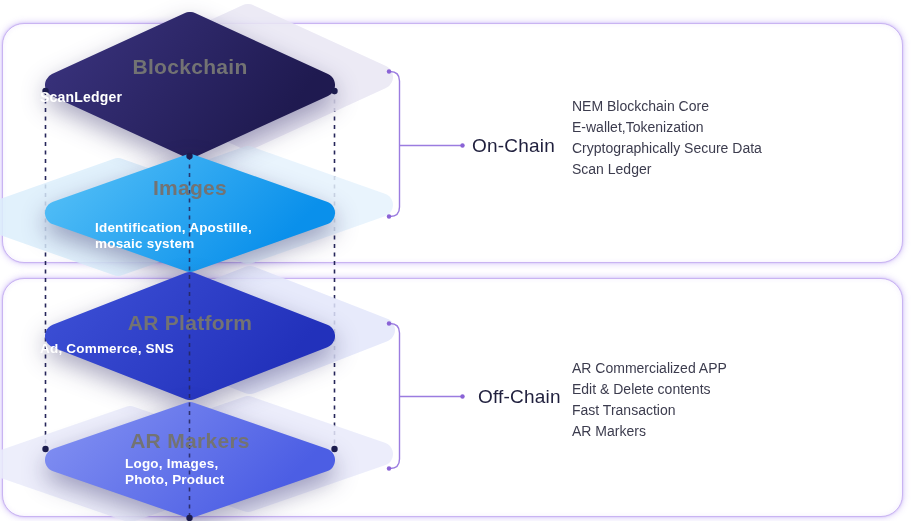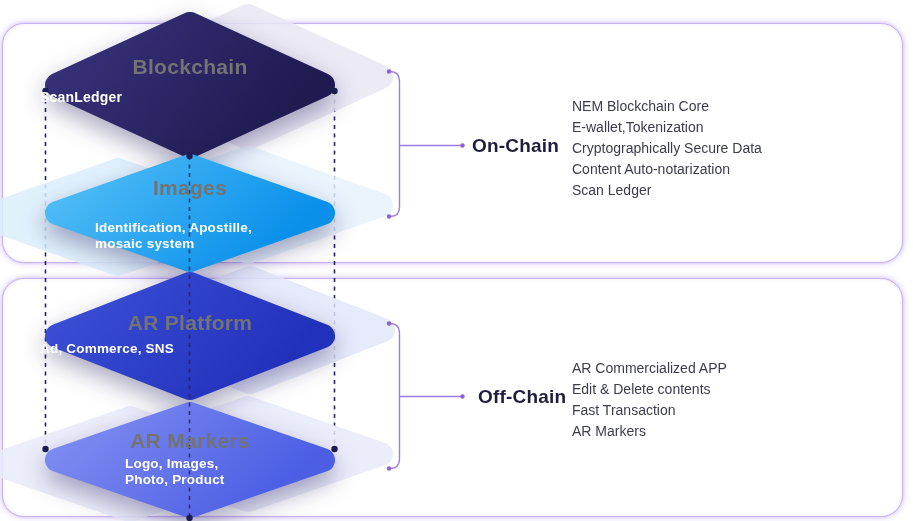--- a/index.html
+++ b/index.html
@@ -23,21 +23,21 @@
   }
   .layer-sub{
     position:absolute;color:#ffffff;font-weight:bold;
     font-size:13.5px;line-height:16px;letter-spacing:.2px;
   }
   #blockchain-subtitle{left:40px;width:300px;top:89px;font-size:14px;}
   #service-subtitle{left:95px;width:190px;top:220px;}
   #platform-subtitle{left:40px;width:300px;top:341px;}
   #markers-subtitle{left:125px;width:130px;top:456px;}
   .chain-label{
-    position:absolute;left:472px;font-size:19px;font-weight:bold;
+    position:absolute;left:472px;font-size:19px;font-weight:normal;
     color:var(--label-text,#1f1f3d);letter-spacing:.2px;
   }
   #on-chain-label{top:135px;}
   #off-chain-label{top:386px;margin-left:6px;}
   .chain-list{
     position:absolute;left:572px;font-size:14px;line-height:21px;
     color:var(--list-text,#3c3c4e);
   }
   #on-chain-list{top:96px;}
   #off-chain-list{top:358px;}
@@ -128,21 +128,20 @@
 <div class="layer-sub" id="platform-subtitle">Ad, Commerce, SNS</div>
 
 <div class="layer-title" style="top:429px">AR Markers</div>
 <div class="layer-sub" id="markers-subtitle">Logo, Images, Photo, Product</div>
 
 <div class="chain-label" id="on-chain-label">On-Chain</div>
 <div class="chain-list" id="on-chain-list">
   <div>NEM Blockchain Core</div>
   <div>E-wallet,Tokenization</div>
   <div>Cryptographically Secure Data</div>
-  <div>Content Auto-notarization</div>
   <div>Scan Ledger</div>
 </div>
 
 <div class="chain-label" id="off-chain-label">Off-Chain</div>
 <div class="chain-list" id="off-chain-list">
   <div>AR Commercialized APP</div>
   <div>Edit &amp; Delete contents</div>
   <div>Fast Transaction</div>
   <div>AR Markers</div>
 </div>

